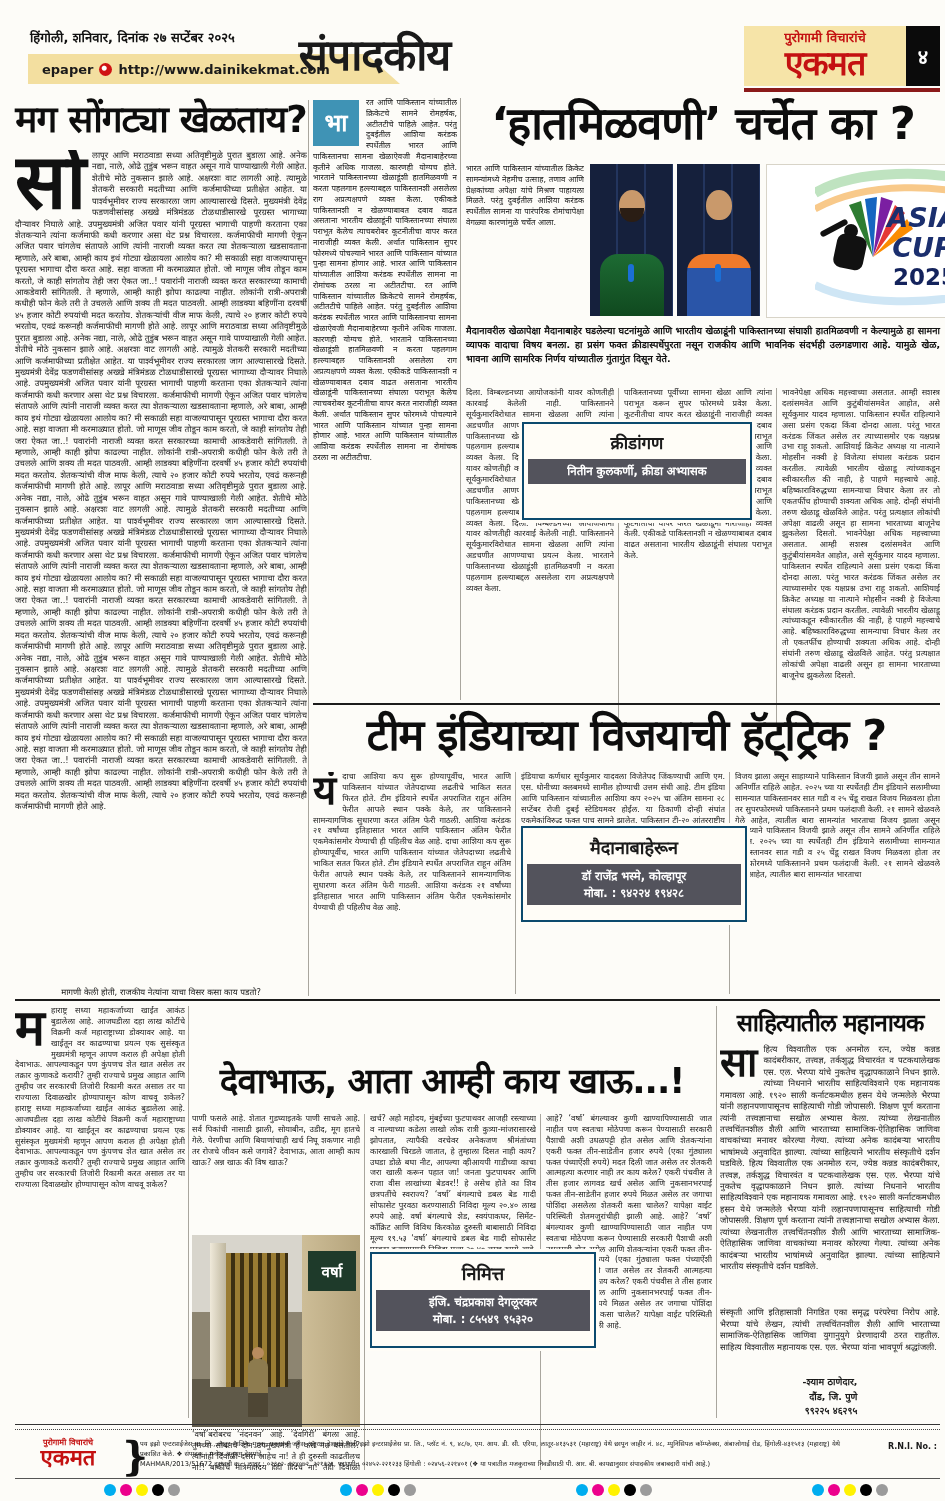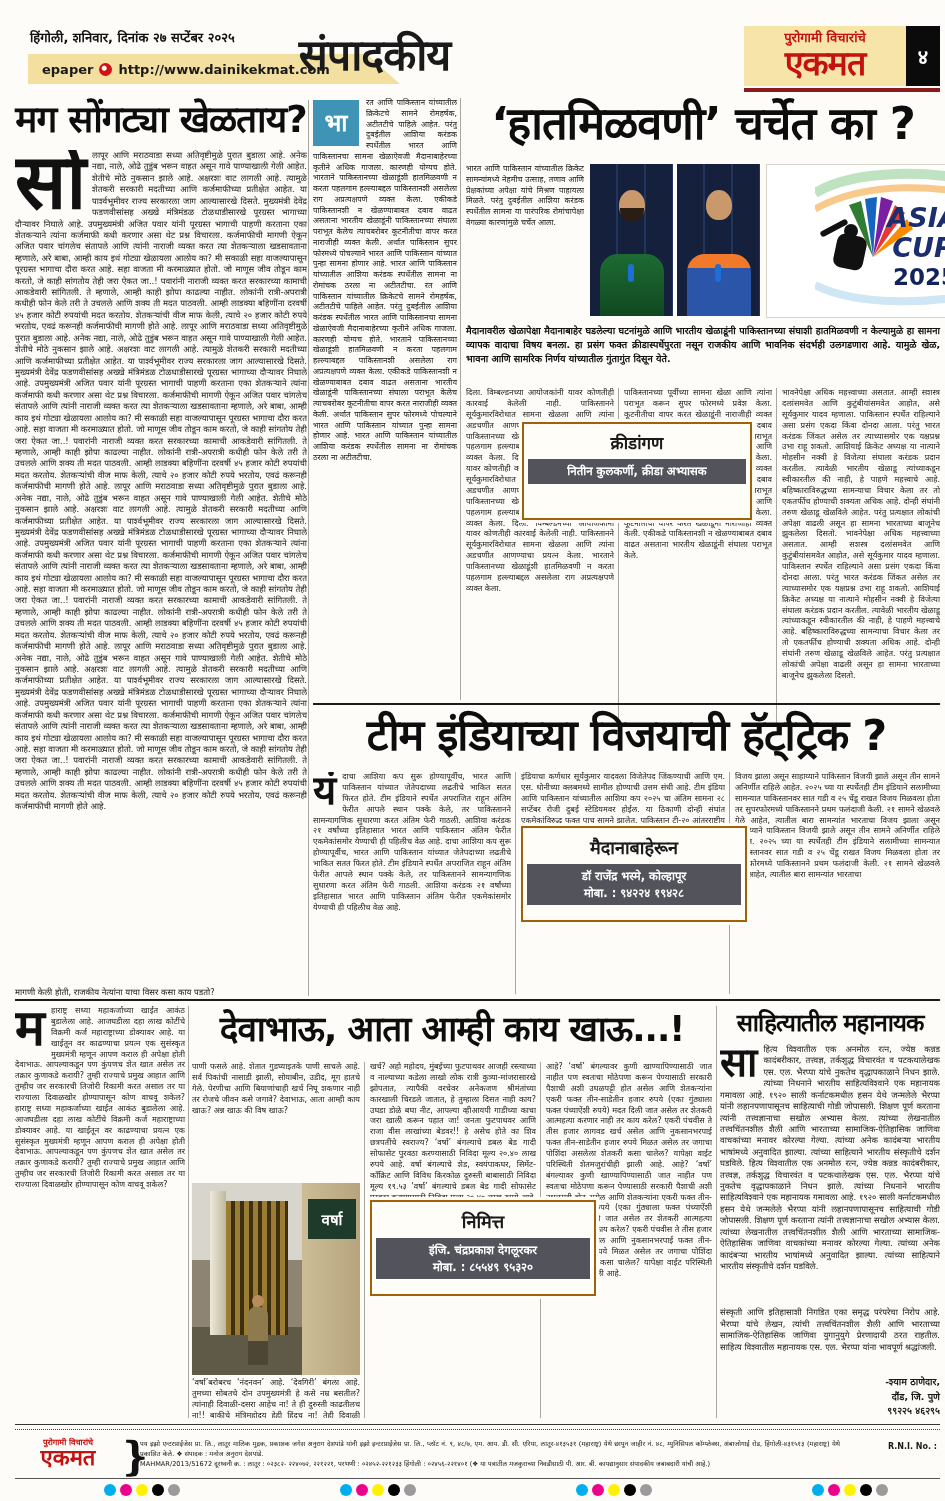--- a/index.html
+++ b/index.html
@@ -23,24 +23,24 @@
   
   .vr{width:1px;background:#a9a69e;}
   .hrule{background:#1c1c1c;}
   
   .headline{font-weight:bold;color:#0d0d0d;letter-spacing:-1px;text-align:center;}
   .body-txt{font-size:8px;line-height:1.36;text-align:justify;color:#222;overflow:hidden;}
   .dropcap{float:left;font-weight:bold;color:#111;margin-right:6px;}
   .dc-box{float:left;width:46px;height:46px;background:#3f93b5;color:#fff;display:flex;
         align-items:center;justify-content:center;font-size:24px;font-weight:bold;margin:2px 7px 2px 0;}
   .caption{font-weight:bold;font-size:9.5px;line-height:1.45;text-align:justify;color:#111;}
-  .flexcol{display:flex;flex-direction:column;}
+  .flexcol{display:flex;flex-direction:column;align-items:center;}
   .grow{flex:1;overflow:hidden;}
   
-  .infobox{border:2px solid #a16207;background:#fffdf7;text-align:center;box-sizing:border-box;
+  .infobox{border:2px solid #0c4a6e;background:#fffdf7;text-align:center;box-sizing:border-box;
         box-shadow:0 0 0 3px #fffdf7;}
   .infobox .t{font-size:17px;font-weight:bold;padding:7px 0 5px;}
   .infobox .b{background:#53535c;color:#fff;font-weight:bold;font-size:11.5px;line-height:1.45;
         margin:0 4px 4px;padding:4px 0;}
   
   .press-wrap{display:flex;gap:4px;}
   .press{position:relative;flex:1;background:
      repeating-linear-gradient(90deg,#15203c 0 26px,#23355e 26px 28px),
      repeating-linear-gradient(0deg,rgba(200,30,40,.35) 0 22px,rgba(20,40,90,.45) 22px 44px,rgba(240,240,240,.25) 44px 66px);
      overflow:hidden;}
@@ -177,21 +177,21 @@
     </div>
   </div>
 
   <div class="abs hrule" style="left:15px;top:999px;width:925px;height:2px"></div>
 
   <div class="abs body-txt" style="left:15px;top:1006px;width:170px;height:412px;font-size:8px">
     <span class="dropcap" style="font-size:50px;line-height:44px">म</span><span>हाराष्ट्र सध्या महाकर्जाच्या खाईत आकंठ बुडालेला आहे. आजघडीला दहा लाख कोटींचे विक्रमी कर्ज महाराष्ट्राच्या डोक्यावर आहे. या खाईतून वर काढण्याचा प्रयत्न एक सुसंस्कृत मुख्यमंत्री म्हणून आपण कराल ही अपेक्षा होती देवाभाऊ. आपल्याकडून पण कुंपणच शेत खात असेल तर तक्रार कुणाकडे करायी? तुम्ही राज्याचे प्रमुख आहात आणि तुम्हीच जर सरकारची तिजोरी रिकामी करत असाल तर या राज्याला दिवाळखोर होण्यापासून कोण वाचवू शकेल? हाराष्ट्र सध्या महाकर्जाच्या खाईत आकंठ बुडालेला आहे. आजघडीला दहा लाख कोटींचे विक्रमी कर्ज महाराष्ट्राच्या डोक्यावर आहे. या खाईतून वर काढण्याचा प्रयत्न एक सुसंस्कृत मुख्यमंत्री म्हणून आपण कराल ही अपेक्षा होती देवाभाऊ. आपल्याकडून पण कुंपणच शेत खात असेल तर तक्रार कुणाकडे करायी? तुम्ही राज्याचे प्रमुख आहात आणि तुम्हीच जर सरकारची तिजोरी रिकामी करत असाल तर या राज्याला दिवाळखोर होण्यापासून कोण वाचवू शकेल?</span>
   </div>
   <div class="abs vr" style="left:188px;top:1006px;height:412px"></div>
 
-  <div class="abs" style="left:192px;top:1004px;width:520px;height:414px">
+  <div class="abs" style="left:192px;top:1056px;width:520px;height:414px">
     <div class="headline" style="font-size:35px;line-height:50px">देवाभाऊ, आता आम्ही काय खाऊ...!</div>
 
     <div class="abs flexcol" style="left:0;top:58px;width:168px;height:356px">
       <div class="body-txt" style="height:118px">पाणी फसले आहे. शेतात गुडघ्याइतके पाणी साचले आहे. सर्व पिकांची नासाडी झाली, सोयाबीन, उडीद, मूग हातचे गेले. पेरणीचा आणि बियाणांचाही खर्च निघू शकणार नाही तर रोजचे जीवन कसे जगावे? देवाभाऊ, आता आम्ही काय खाऊ? अन्न खाऊ की विष खाऊ?</div>
       <div class="varsha-photo" style="width:168px;height:192px;margin:3px 0">
         <div class="varsha-pillar"></div>
         <div class="varsha-gate"></div>
         <div class="varsha-wall"></div>
         <div class="varsha-plaque">वर्षा</div>
         <div class="varsha-guard"></div>

